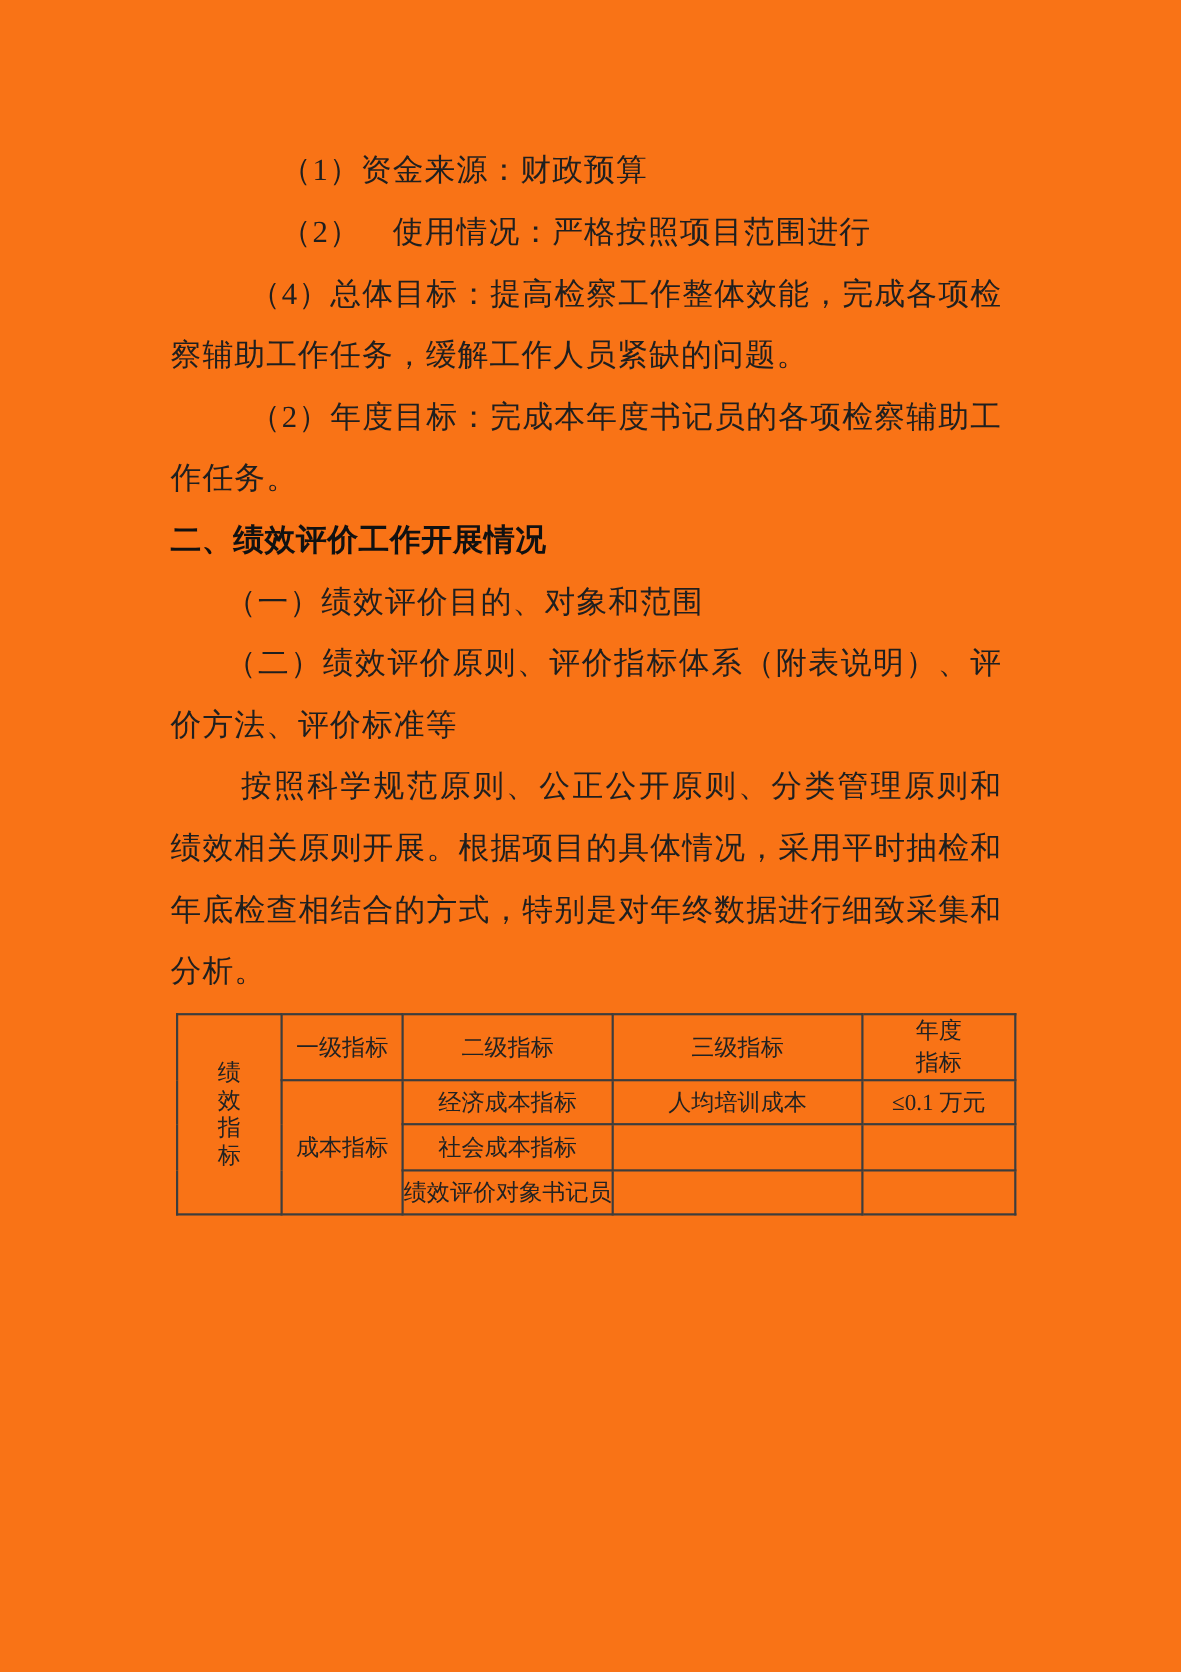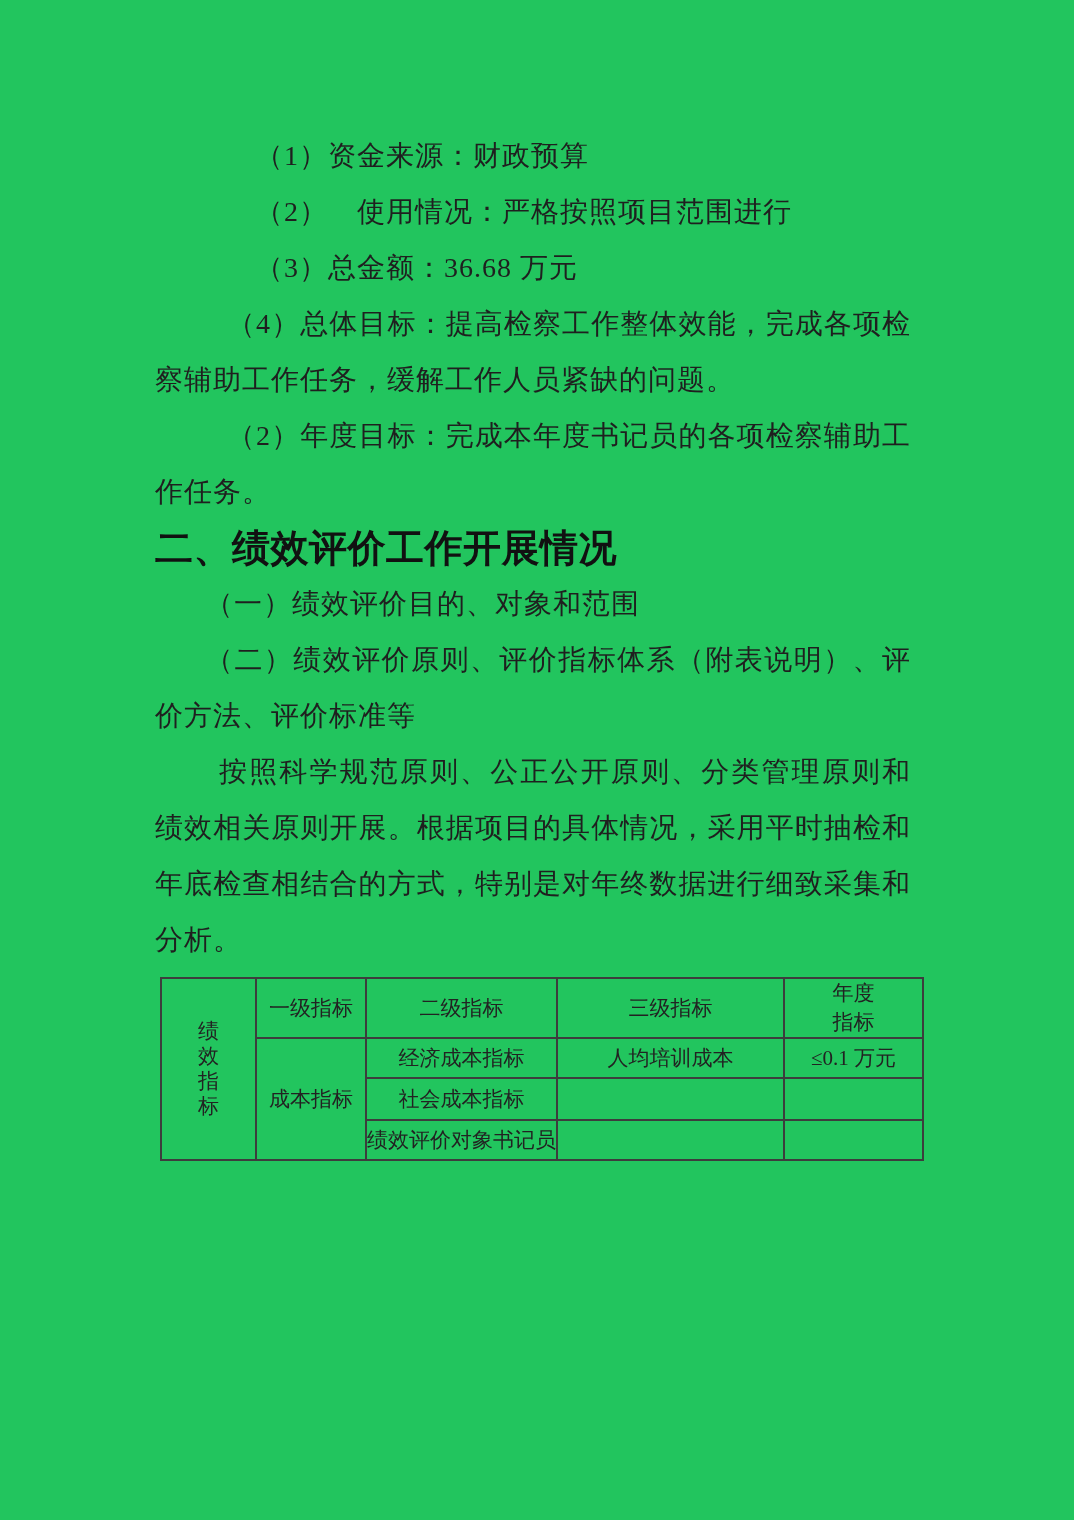--- a/index.html
+++ b/index.html
@@ -1,33 +1,33 @@
 <!DOCTYPE html>
 <html><head>
 <meta charset="utf-8">
 <style>
   html,body{margin:0;padding:0;background:#e8e8e8;}
   .page{
-    width:1074px;height:1520px;background:#22c55e;position:relative;
+    width:1074px;height:1520px;background:#f97316;position:relative;
     margin:0 auto;overflow:hidden;
     font-family:"Liberation Serif","DejaVu Serif",serif;
     color:#1f1f1f;
   }
   .content{padding:128px 163px 0 155px;}
   .para{
     margin:0;font-size:28px;line-height:56px;letter-spacing:1px;
     text-align:justify;
   }
   .para.last-nojust{text-align:left;}
   .ind-a{text-indent:100px;}
   .ind-b{text-indent:50px;}
   .ind-c{text-indent:72px;}
   .ind-d{text-indent:64px;}
   .section-heading{
-    margin:0;font-size:38px;line-height:56px;font-weight:bold;
+    margin:0;font-size:28px;line-height:56px;font-weight:bold;
     letter-spacing:0.5px;color:#111;
   }
   table.indicator{
     border-collapse:collapse;table-layout:fixed;
     width:762px;margin:9px 0 0 5px;
   }
   table.indicator td{
     border:2px solid #3d3d3d;font-size:21px;text-align:center;
     vertical-align:middle;padding:0;letter-spacing:0;color:#222;
   }
@@ -48,21 +48,20 @@
   }
 </style>
 </head>
 <body>
 
 <div class="page">
   <div class="content">
 
     <p class="para ind-a last-nojust">（1）资金来源：财政预算</p>
     <p class="para ind-a last-nojust">（2）　使用情况：严格按照项目范围进行</p>
-    <p class="para ind-a last-nojust">（3）总金额：36.68 万元</p>
     <p class="para ind-c">（4）总体目标：提高检察工作整体效能，完成各项检察辅助工作任务，缓解工作人员紧缺的问题。</p>
     <p class="para ind-c">（2）年度目标：完成本年度书记员的各项检察辅助工作任务。</p>
 
     <p class="section-heading">二、绩效评价工作开展情况</p>
 
     <p class="para ind-b last-nojust">（一）绩效评价目的、对象和范围</p>
     <p class="para ind-b">（二）绩效评价原则、评价指标体系（附表说明）、评价方法、评价标准等</p>
     <p class="para ind-d">按照科学规范原则、公正公开原则、分类管理原则和绩效相关原则开展。根据项目的具体情况，采用平时抽检和年底检查相结合的方式，特别是对年终数据进行细致采集和分析。</p>
 
     <table class="indicator">

